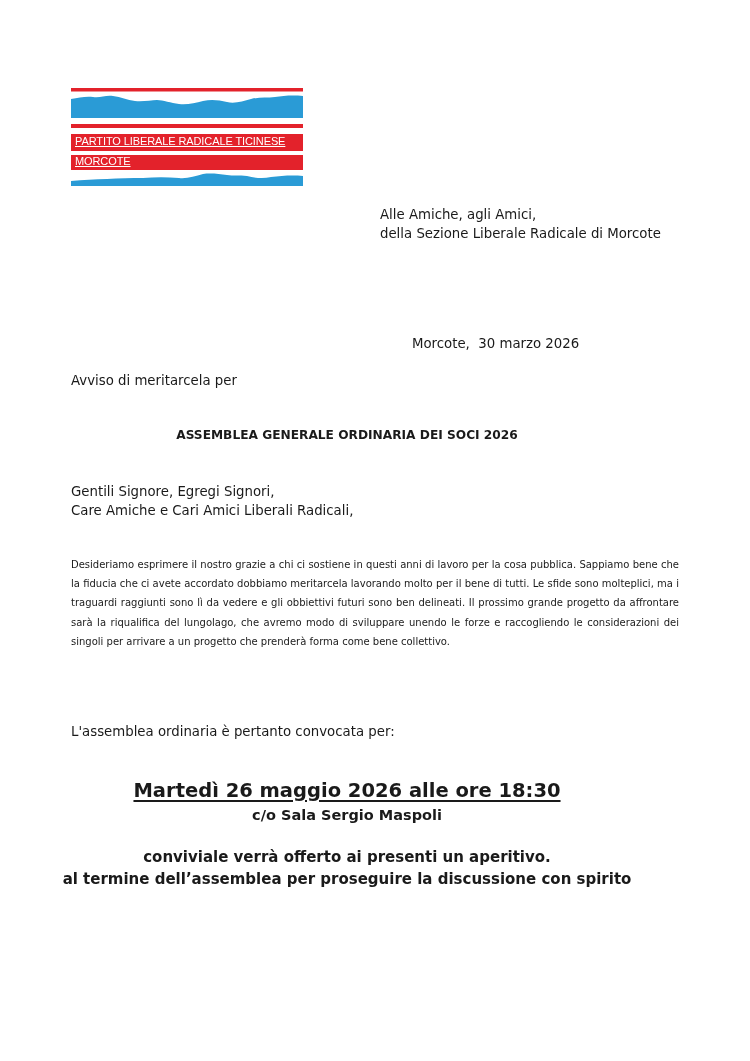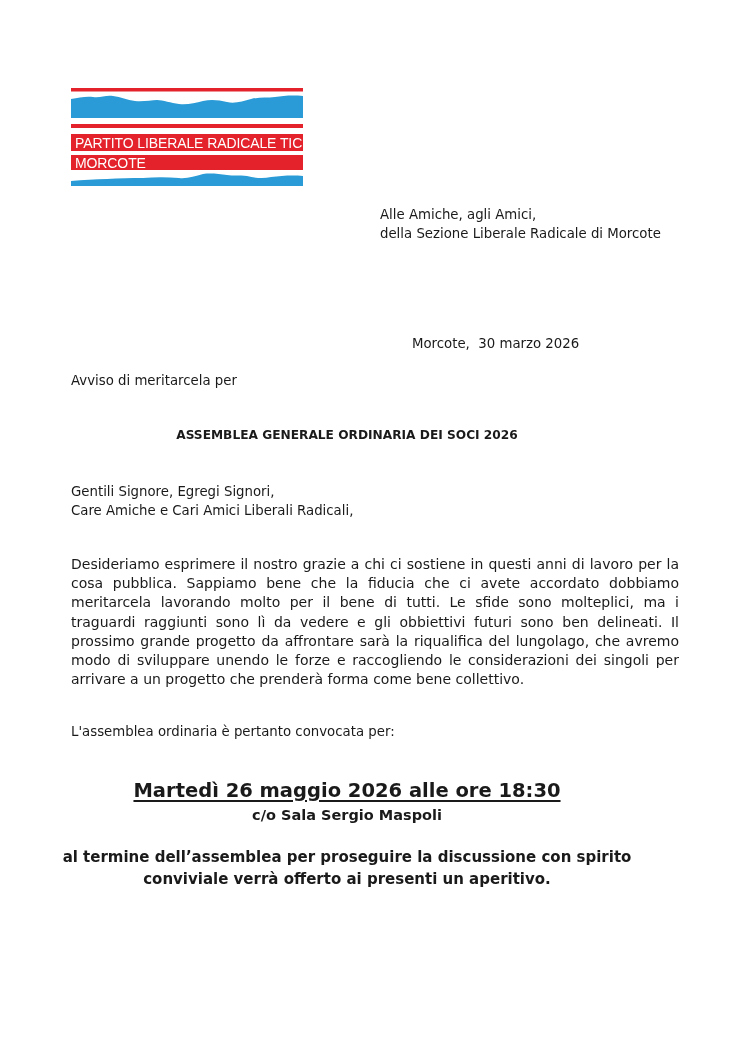--- a/index.html
+++ b/index.html
@@ -1,24 +1,24 @@
 <!DOCTYPE html>
 <html><head>
   <meta charset="utf-8">
   <style>
     html, body { margin: 0; padding: 0; background: #ffffff; }
     body { width: 750px; height: 1061px; position: relative; overflow: hidden;
       font-family: "DejaVu Sans", sans-serif; color: #1a1a1a; }
     .abs { position: absolute; }
     .logo { left: 71px; top: 88px; width: 232px; height: 100px; }
     .logo svg { display: block; }
-    .logo-text { font-family: "Liberation Sans", sans-serif; font-size: 14px; color: #ffffff;
-      position: absolute; left: 4px; letter-spacing: -0.1px; white-space: nowrap; }
+    .logo-text { font-family: "Liberation Sans", sans-serif; font-size: 11px; color: #ffffff;
+      position: absolute; left: 4px; letter-spacing: -0.1px; white-space: nowrap; text-decoration: underline; }
     .txt { font-size: 13.3px; line-height: 19px; white-space: nowrap; }
-    .body-para { left: 71px; top: 555px; width: 608px; font-size: 14px; line-height: 19.2px;
+    .body-para { left: 71px; top: 555px; width: 608px; font-size: 10px; line-height: 19.2px;
       text-align: justify; }
     .center { left: 0; width: 694px; text-align: center; }
     .title { top: 428px; font-size: 12.2px; font-weight: bold; }
     .date-main { top: 779px; font-size: 19.5px; font-weight: bold; text-decoration: underline;
       text-decoration-thickness: 1.5px; text-underline-offset: 3px; }
     .venue { top: 807px; font-size: 14.5px; font-weight: bold; }
     .closing { top: 846px; font-size: 15px; font-weight: bold; line-height: 22px; }
   </style>
 </head>
 <body>
@@ -52,15 +52,15 @@
   <div>Care Amiche e Cari Amici Liberali Radicali,</div>
 </div>
 
 <div class="abs body-para">Desideriamo esprimere il nostro grazie a chi ci sostiene in questi anni di lavoro per la cosa pubblica. Sappiamo bene che la fiducia che ci avete accordato dobbiamo meritarcela lavorando molto per il bene di tutti. Le sfide sono molteplici, ma i traguardi raggiunti sono lì da vedere e gli obbiettivi futuri sono ben delineati. Il prossimo grande progetto da affrontare sarà la riqualifica del lungolago, che avremo modo di sviluppare unendo le forze e raccogliendo le considerazioni dei singoli per arrivare a un progetto che prenderà forma come bene collettivo.</div>
 
 <div class="abs txt" style="left:71px; top:722px;">L'assemblea ordinaria è pertanto convocata per:</div>
 
 <div class="abs center date-main">Martedì 26 maggio 2026 alle ore 18:30</div>
 <div class="abs center venue">c/o Sala Sergio Maspoli</div>
 <div class="abs center closing">
+  <div>conviviale verrà offerto ai presenti un aperitivo.</div>
   <div>al termine dell’assemblea per proseguire la discussione con spirito</div>
-  <div>conviviale verrà offerto ai presenti un aperitivo.</div>
 </div>
 
 </body></html>

